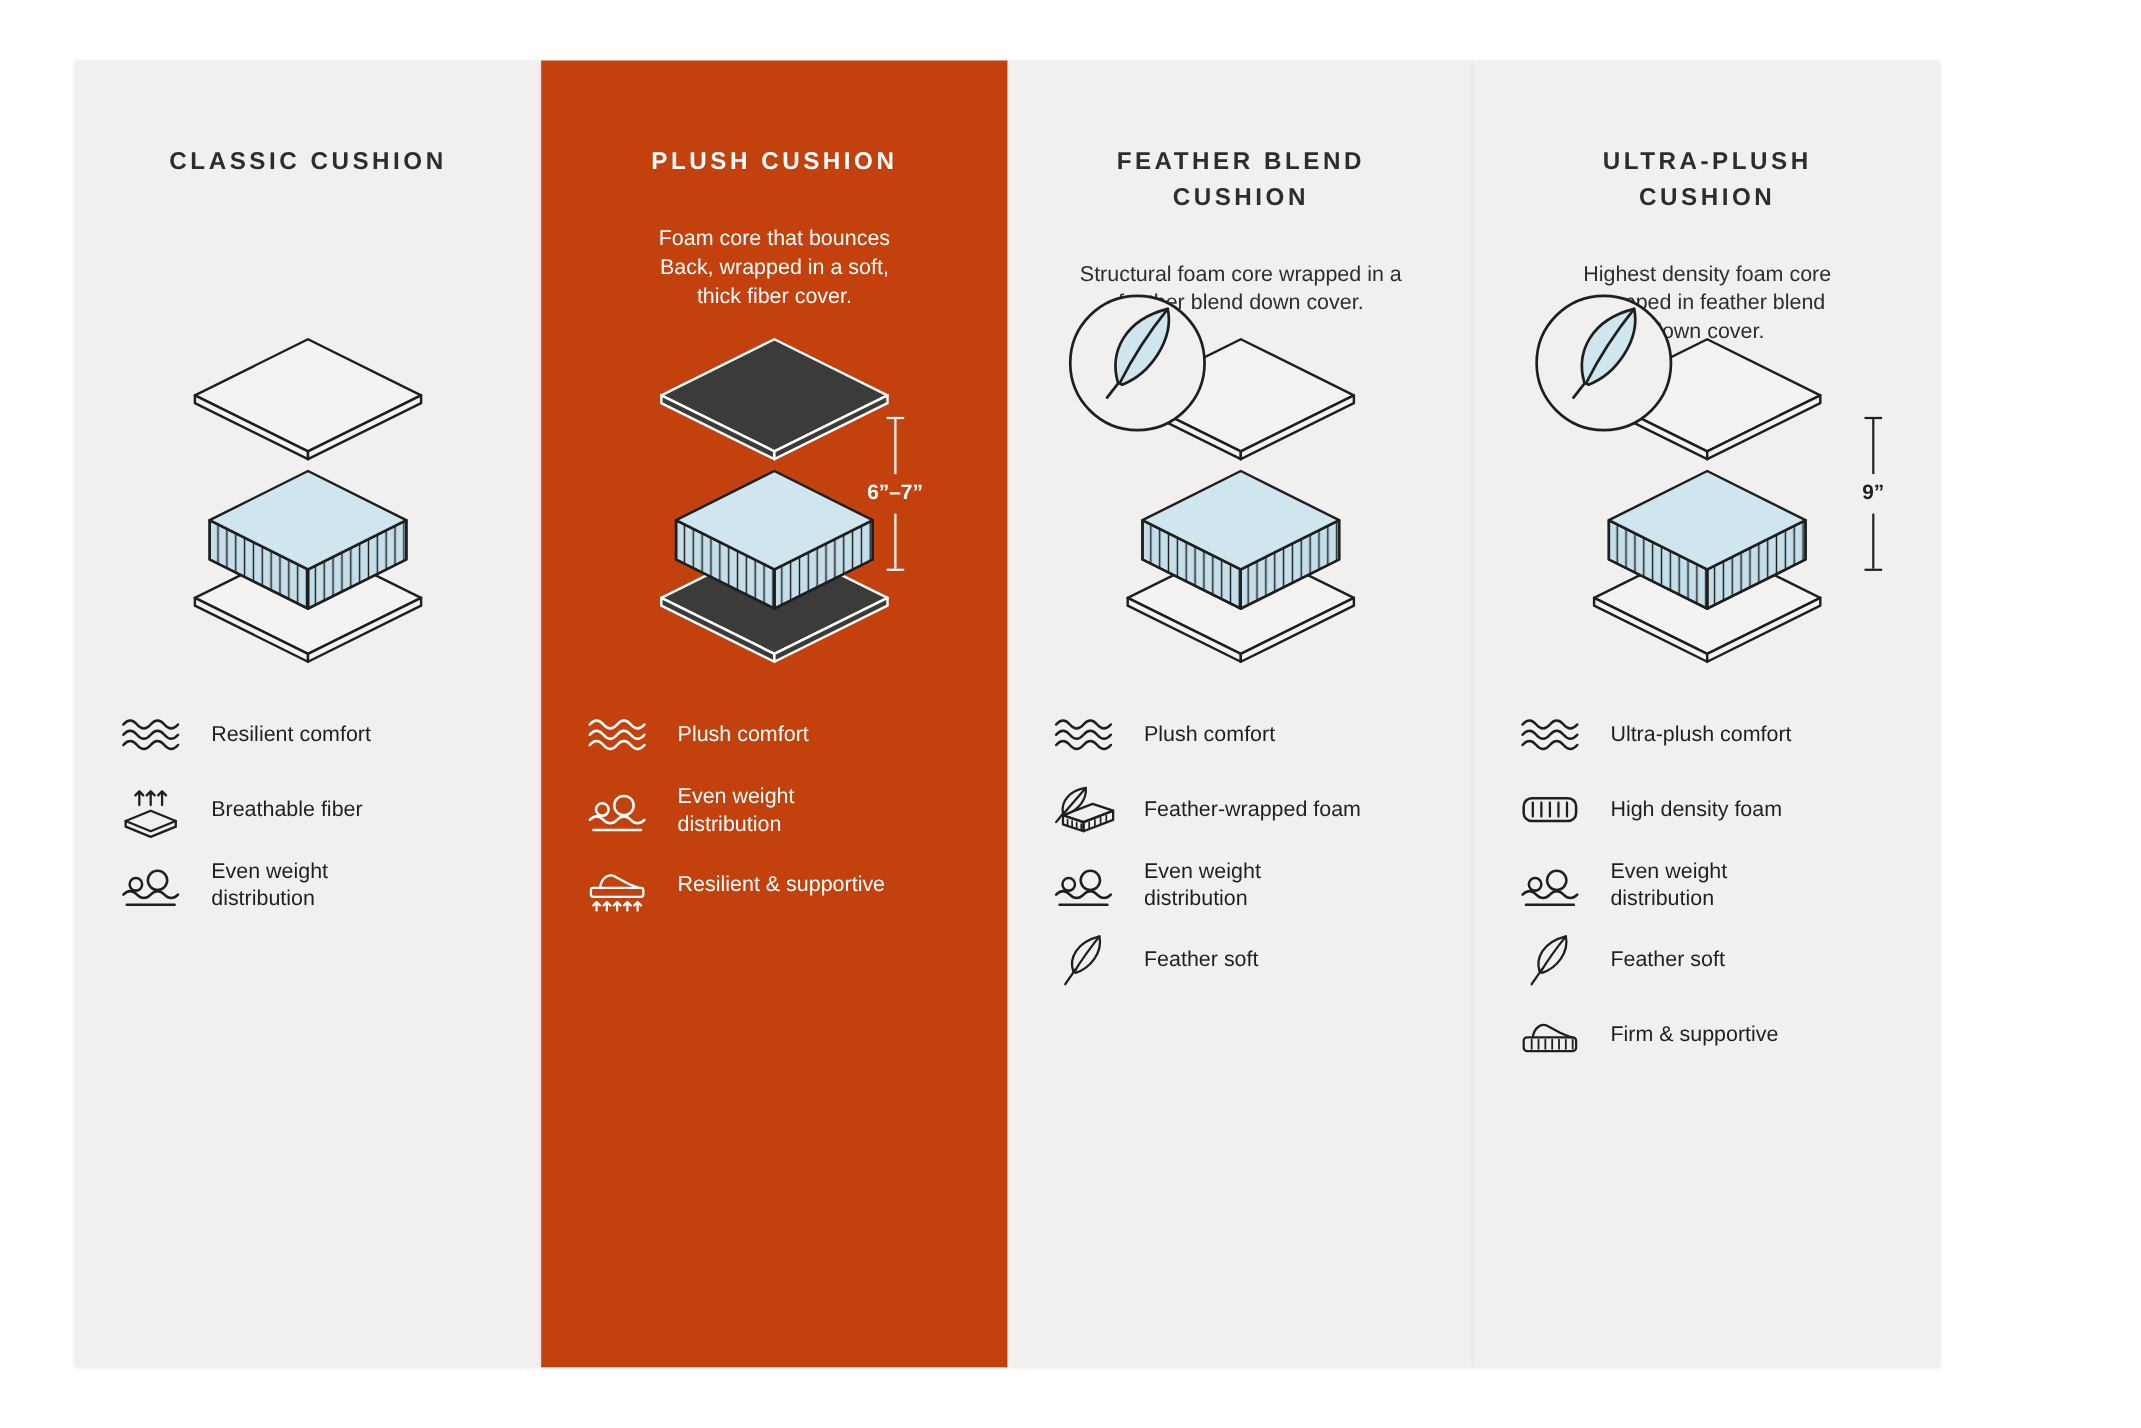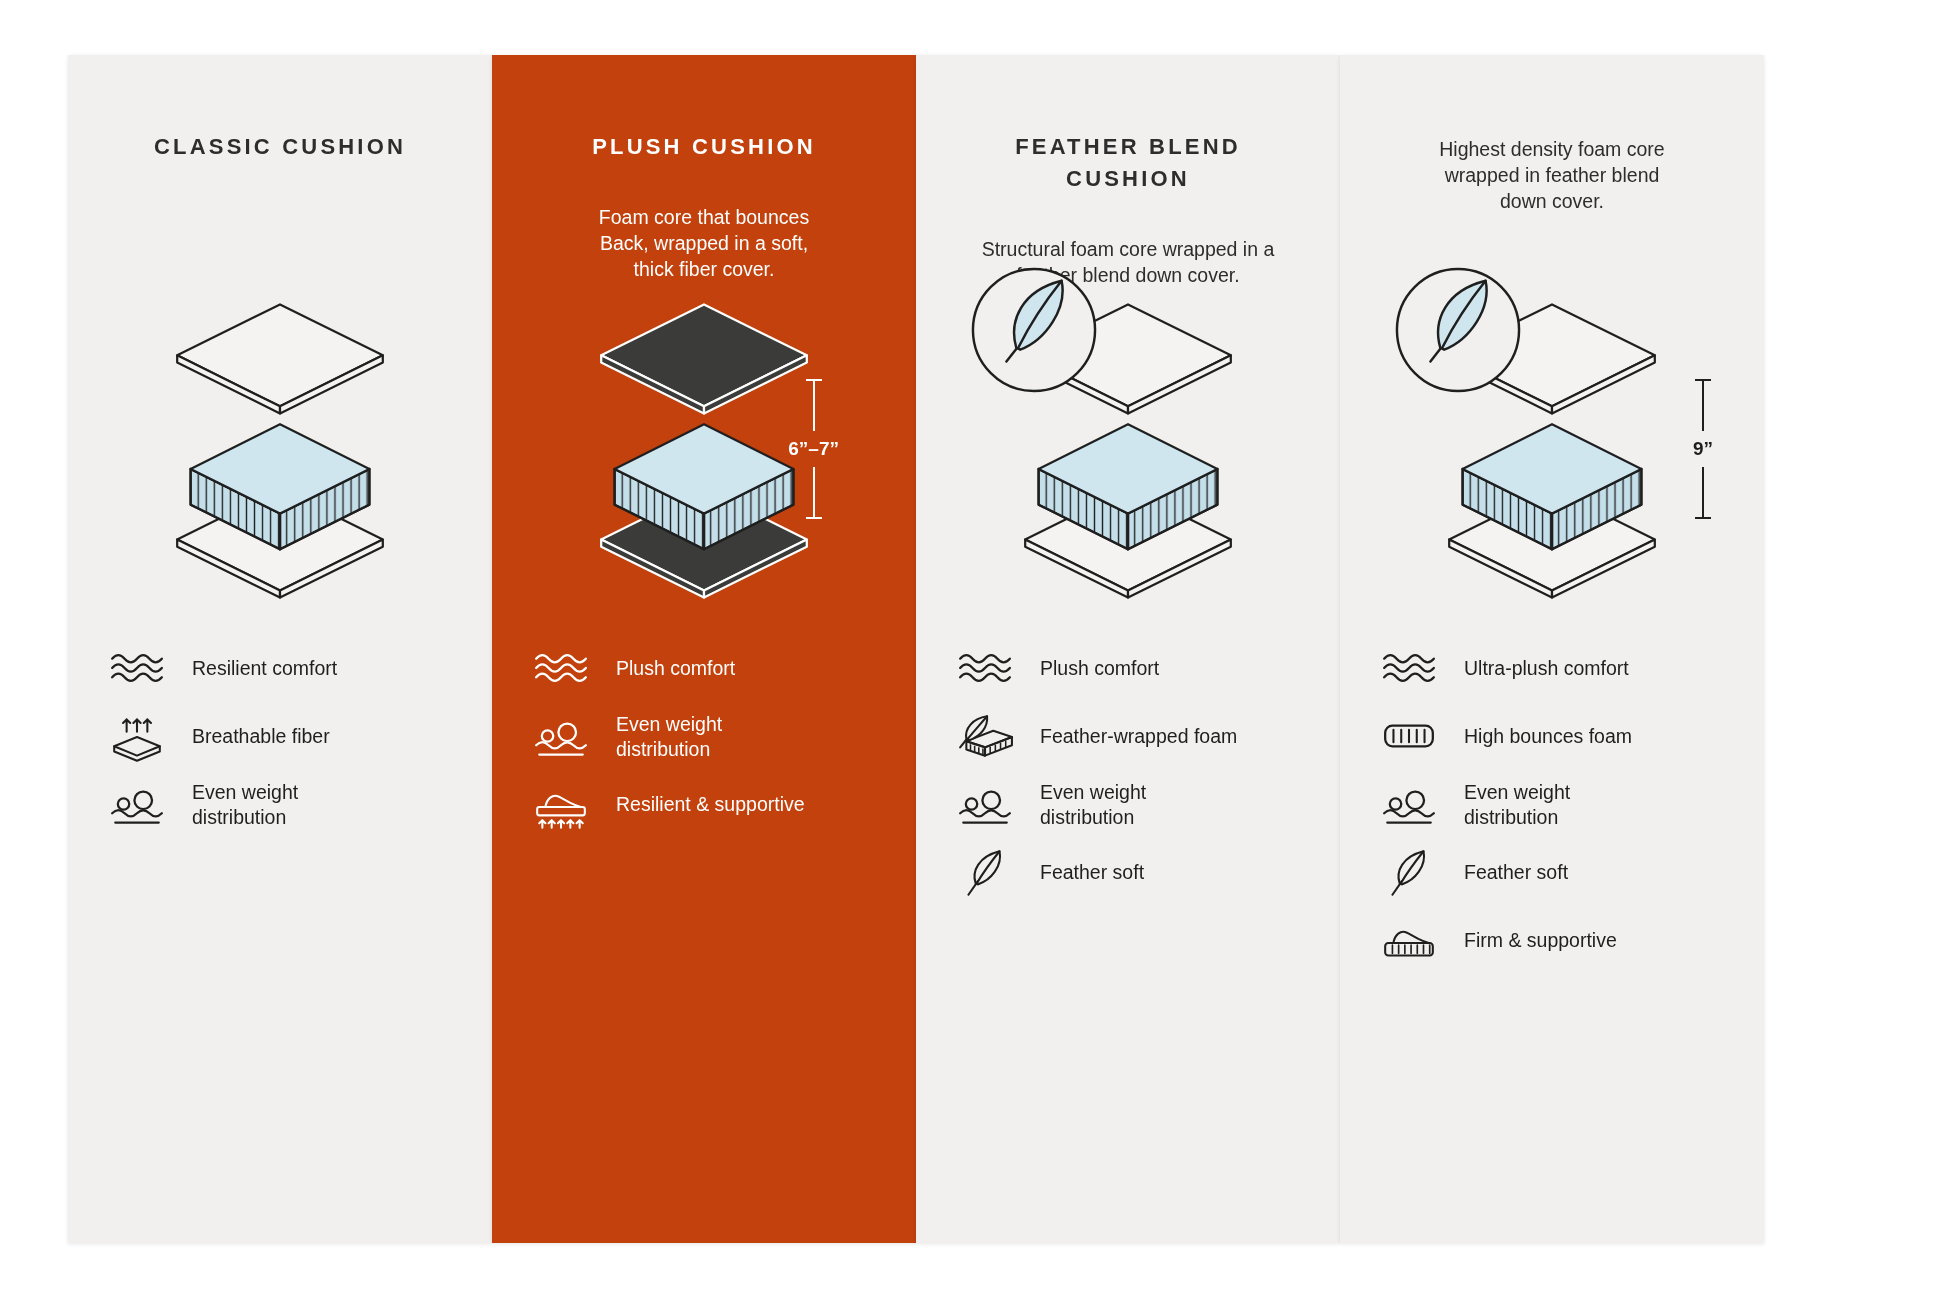--- a/index.html
+++ b/index.html
@@ -27,21 +27,21 @@
   .panel--dark .title{color:#ffffff;}
   .desc{
     margin-top:24px;font-size:19.5px;line-height:1.33;text-align:center;color:#2d2d2d;
   }
   .panel--dark .desc{color:#ffffff;}
   .p0 .desc{max-width:218px;}
   .p1 .desc{max-width:252px;}
   .p2 .desc{max-width:330px;}
   .p3 .desc{max-width:262px;}
 
-  .diagram{position:relative;width:310px;height:300px;display:flex;justify-content:center;align-items:flex-end;}
+  .diagram{position:relative;width:310px;height:300px;display:flex;justify-content:center;}
   .cushion-svg{width:236px;height:304px;display:block;}
   .badge{position:absolute;width:130px;height:130px;left:-4px;top:-38px;}
 
   .measure{
     position:absolute;display:flex;flex-direction:column;align-items:center;
     height:140px;top:76px;
   }
   .p1 .measure{right:20px;}
   .p3 .measure{right:-6px;}
   .m-cap{width:16px;height:2px;background:currentColor;}
@@ -302,20 +302,21 @@
         <svg class="fi">
             <use href="#icon-feather"></use>
           </svg>
         <span class="flabel">Feather soft</span>
       </li>
     </ul>
   </section>
 
   <section class="panel panel--light p3">
     <div class="head">
+      <h2 class="title">ULTRA-PLUSH CUSHION</h2>
       <p class="desc">Highest density foam core wrapped in feather blend down cover.</p>
     </div>
     <div class="diagram">
       <svg class="cushion-svg">
           <use href="#cushion"></use>
         </svg>
       <svg class="badge">
           <use href="#badge-feather"></use>
         </svg>
       <div class="measure">
@@ -330,21 +331,21 @@
       <li class="feature">
         <svg class="fi">
             <use href="#icon-wave"></use>
           </svg>
         <span class="flabel">Ultra-plush comfort</span>
       </li>
       <li class="feature">
         <svg class="fi">
             <use href="#icon-density"></use>
           </svg>
-        <span class="flabel">High bounces foam</span>
+        <span class="flabel">High density foam</span>
       </li>
       <li class="feature">
         <svg class="fi">
             <use href="#icon-weight"></use>
           </svg>
         <span class="flabel">Even weight distribution</span>
       </li>
       <li class="feature">
         <svg class="fi">
             <use href="#icon-feather"></use>

